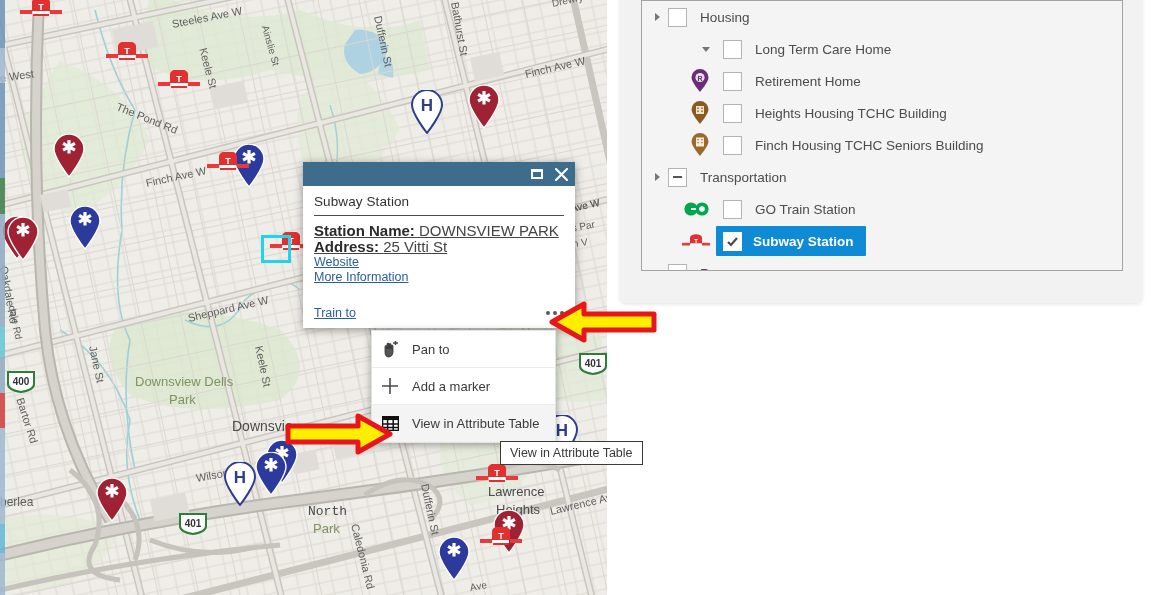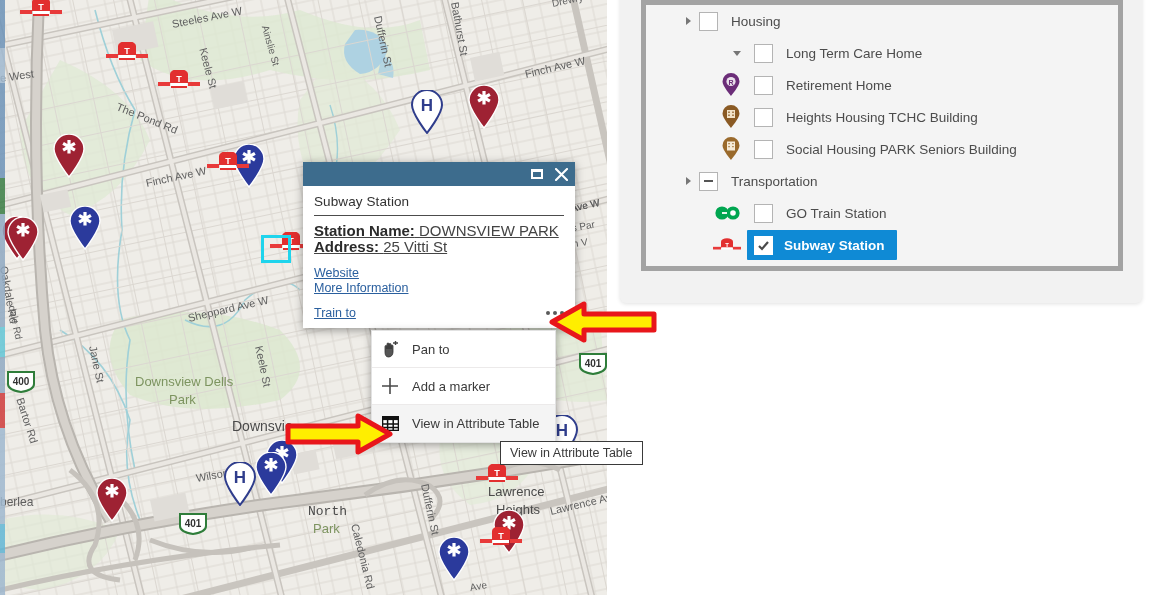--- a/index.html
+++ b/index.html
@@ -44,21 +44,21 @@
     justify-content:flex-end; padding-right:6px; gap:10px;
   }
   .hdr-btn{ width:15px; height:15px; display:flex; align-items:center; justify-content:center;
     cursor:pointer; }
   .dock-ico{ width:12px; height:10px; border:2px solid #fff; border-top-width:3px; }
   .popup-body{ padding:8px 11px 0 11px; }
   .popup-title{ font-size:13.5px; color:#323232; padding-bottom:6px;
     border-bottom:1px solid #4c4c4c; margin-bottom:7px; letter-spacing:.1px;}
   .attr-line{ font-size:15px; color:#444; line-height:16px;text-decoration:underline; }
   .attr-line b{ color:#2b2b2b; font-weight:bold; }
-  .popup-links{ margin-top:11px; }
+  .popup-links{ }
   .plink{ display:block; color:#2a5f9e; text-decoration:underline; font-size:12.5px;
     line-height:15px; cursor:pointer;}
   .popup-footer{ position:absolute; left:0; bottom:0; width:100%; height:30px;
     display:flex; align-items:center; justify-content:space-between; padding:0 11px; }
   .ellipsis{ display:flex; gap:3px; align-items:center; cursor:pointer;}
   .ellipsis i{ width:4px; height:4px; border-radius:50%; background:#5a5a5a; display:block;}
 
   
   #ctx-menu{
     position:absolute; left:371px; top:330px; width:185px; z-index:40;
@@ -80,21 +80,21 @@
   .arrow{ position:absolute; z-index:60; }
 
   
   #layer-panel{
     position:absolute; left:620px; top:-14px; width:522px; height:317px;
     background:#f2f2f2; border-radius:6px; z-index:10;
     box-shadow:0 1px 4px rgba(0,0,0,.12);
   }
   #layer-inner{
     position:absolute; left:21px; top:14px; right:19px; bottom:32px;
-    border:5px solid #a3a3a3; background:#f4f4f4; overflow:hidden;padding-left:27px;
+    border:1px solid #a3a3a3; background:#f4f4f4; overflow:hidden;
   }
   .tree-row{ display:flex; align-items:center; height:32px; padding-left:4px; }
   .twisty{ width:22px; display:flex; align-items:center; justify-content:center; cursor:pointer;}
   .tri-right{ width:0;height:0;border-left:5px solid #767676;border-top:4px solid transparent;border-bottom:4px solid transparent;}
   .tri-down{ width:0;height:0;border-top:5px solid #767676;border-left:4px solid transparent;border-right:4px solid transparent;}
   .lyr-ico{ width:26px; display:flex; align-items:center; justify-content:center;}
   .cbox{ width:19px;height:19px;border:1px solid #b4b4b4;background:#fff;flex:none;cursor:pointer;}
   .lyr-label{ margin-left:13px; font-size:13.5px; color:#4c4c4c; white-space:nowrap;}
   .row-child2{ padding-left:22px; }
   .sel-chip{ display:flex; align-items:center; background:#0f8ad5; height:30px;
@@ -535,21 +535,21 @@
       <div class="tree-row row-child2">
         <span class="lyr-ico" style="width:52px;justify-content:flex-end;padding-right:6px;">
           <svg width="20" height="24" viewBox="0 0 20 24">
             <path d="M10 23 C10 23 1.5 13 1.5 8.5 A8.5 8.5 0 0 1 18.5 8.5 C18.5 13 10 23 10 23Z" fill="#9a6a2c"></path>
             <rect x="6" y="4.5" width="8" height="9" fill="#f6ecd9"></rect>
             <path d="M7.4 6h1.3v1.3H7.4zM11.3 6h1.3v1.3h-1.3zM7.4 9h1.3v1.3H7.4zM11.3 9h1.3v1.3h-1.3z" fill="#9a6a2c"></path>
           </svg>
         </span>
         <span style="margin-left:7px;display:flex;align-items:center;">
           <span class="cbox"></span>
-          <span class="lyr-label">Social Housing PARK Seniors Building</span>
+          <span class="lyr-label">Finch Housing TCHC Seniors Building</span>
         </span>
       </div>
       <div class="tree-row">
         <span class="twisty">
           <span class="tri-right"></span>
         </span>
         <span class="cbox" style="display:flex;align-items:center;justify-content:center;">
           <span style="width:9px;height:2.5px;background:#555;display:block;"></span>
         </span>
         <span class="lyr-label">Transportation</span>

